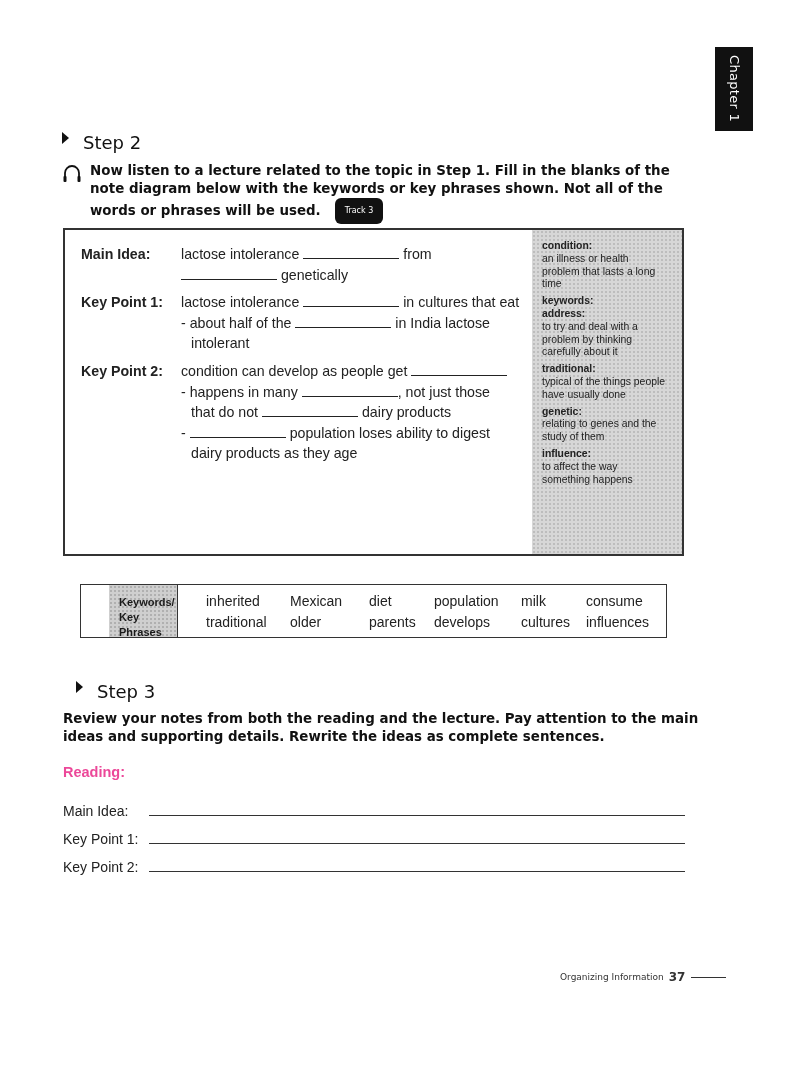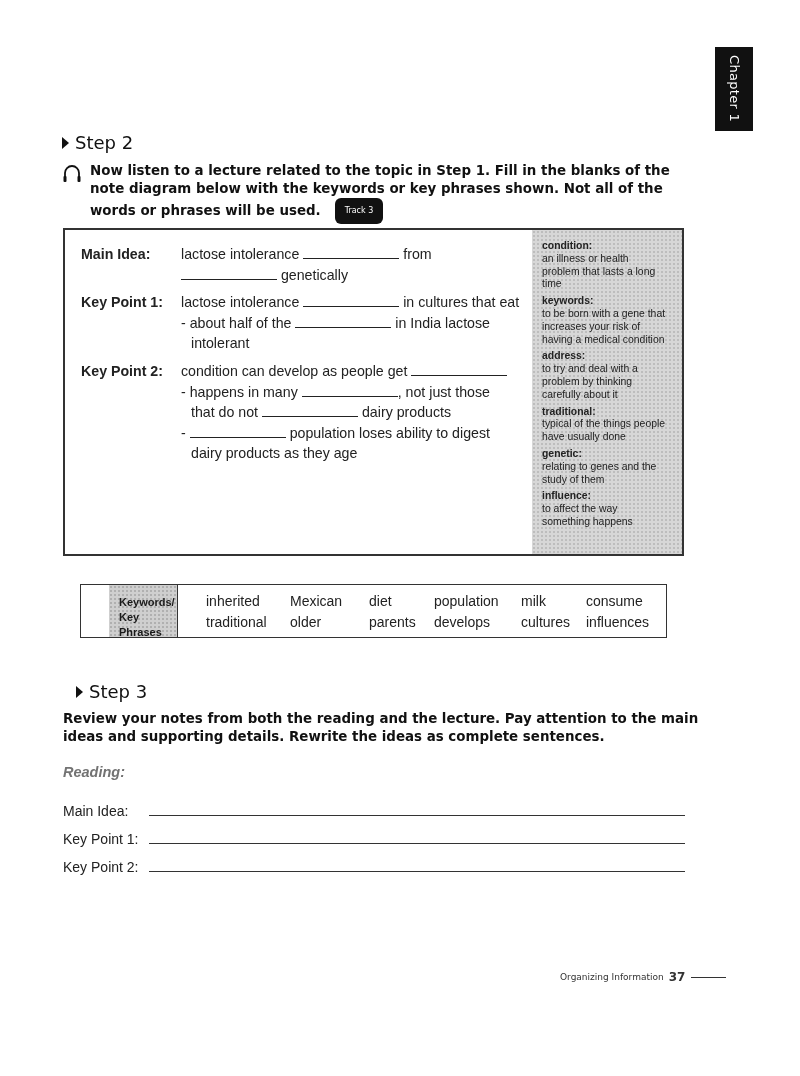--- a/index.html
+++ b/index.html
@@ -17,21 +17,21 @@
     display: flex; align-items: center; justify-content: center;
   }
   .chapter-tab span {
     writing-mode: vertical-rl; font-family: "DejaVu Sans", sans-serif;
     font-size: 13px; letter-spacing: 0.3px;
   }
 
   
   .step-heading {
     font-family: "DejaVu Sans", sans-serif; font-size: 18px; color: #111;
-    display: flex; align-items: center; gap: 4px;
+    display: flex; align-items: flex-start; gap: 12px;
   }
   .tri {
     width: 0; height: 0; border-top: 6px solid transparent;
     border-bottom: 6px solid transparent; border-left: 7px solid #111;
     display: inline-block; margin-right: 2px;
   }
 
   .instr {
     font-family: "DejaVu Sans", sans-serif; font-weight: bold;
     font-size: 13.4px; line-height: 18px; color: #111;
@@ -163,21 +163,20 @@
     </div>
   </div>
 
   <div class="gloss">
     <div>
       <div class="gloss-term">condition:</div>
       <div class="gloss-def">an illness or health problem that lasts a long time</div>
     </div>
     <div>
       <div class="gloss-term">keywords:</div>
-      <div class="gloss-def">to be born with a gene that increases your risk of having a medical condition</div>
     </div>
     <div>
       <div class="gloss-term">address:</div>
       <div class="gloss-def">to try and deal with a problem by thinking carefully about it</div>
     </div>
     <div>
       <div class="gloss-term">traditional:</div>
       <div class="gloss-def">typical of the things people have usually done</div>
     </div>
     <div>
@@ -211,21 +210,21 @@
     <span>influences</span>
   </div>
 </div>
 
 <div class="abs step-heading" style="left:76px; top:681px;">
   <span class="tri"></span>
   <span>Step 3</span>
 </div>
 <div class="abs instr" style="left:63px; top:710px; width:640px;">Review your notes from both the reading and the lecture. Pay attention to the main ideas and supporting details. Rewrite the ideas as complete sentences.</div>
 
-<div class="abs" style="left:63px; top:764px; font-size:14.5px; font-weight:bold; color:#737373;font-style:italic;">Reading:</div>
+<div class="abs" style="left:63px; top:764px; font-size:14.5px; font-weight:bold; color:#ec4899;">Reading:</div>
 
 <div class="abs" style="left:63px; top:791px; width:622px;">
   <div class="write-row" style="height:28px;">
     <span class="write-label">Main Idea:</span>
     <span class="write-line"></span>
   </div>
   <div class="write-row" style="height:28px;">
     <span class="write-label">Key Point 1:</span>
     <span class="write-line"></span>
   </div>

